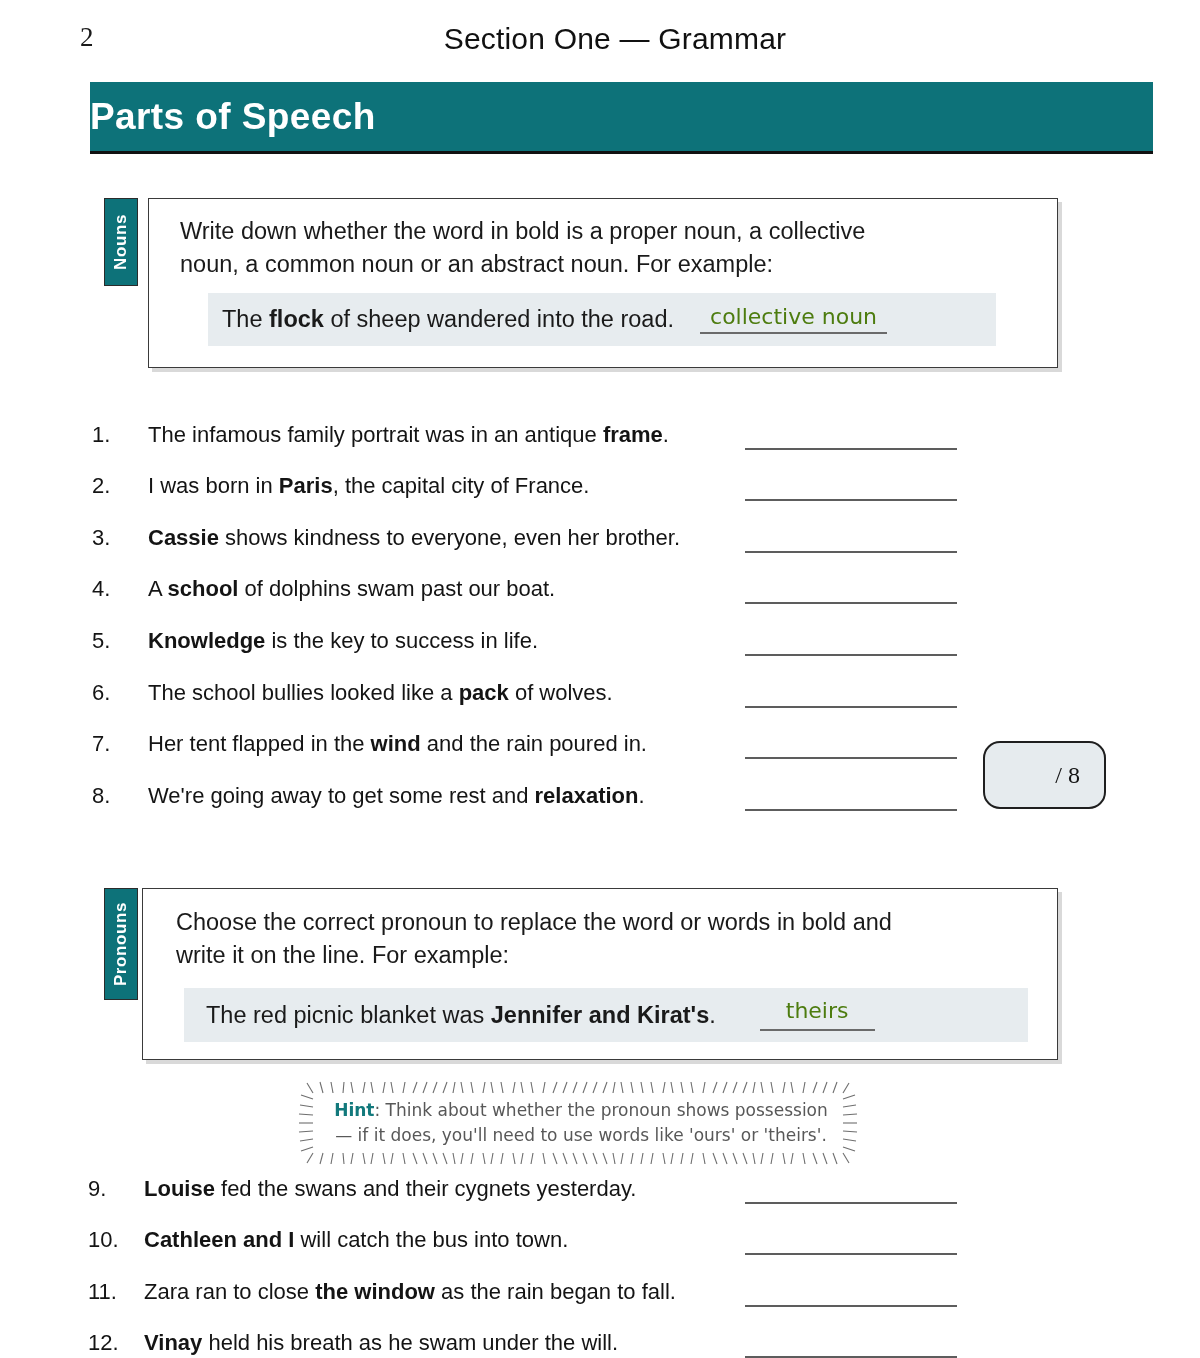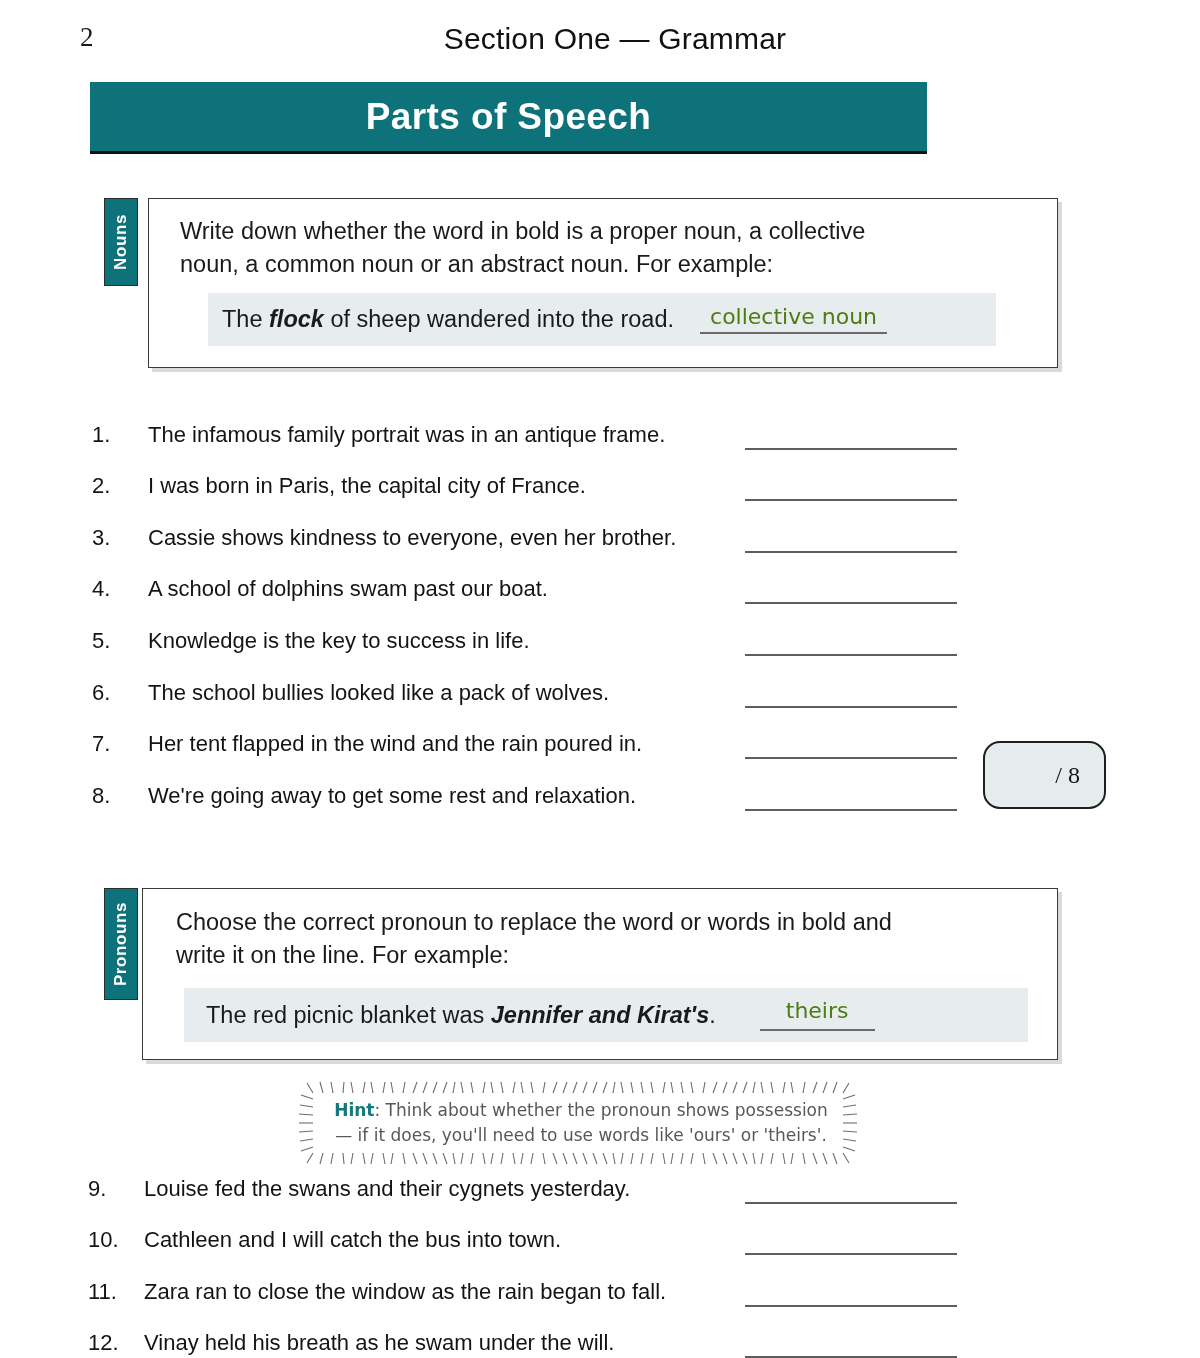--- a/index.html
+++ b/index.html
@@ -33,28 +33,28 @@
     color: #111111;
     letter-spacing: .2px;
     padding-left: 30px;
   }
 
   
   .banner {
     position: absolute;
     left: 90px;
     top: 82px;
-    width: 837px;
+    width: 1063px;
     height: 72px;
     background: #0d7279;
     border-bottom: 3px solid #111;
     box-sizing: border-box;
     display: flex;
     align-items: center;
-    justify-content: center;
+    justify-content: flex-start;
   }
   .banner-title {
     color: #ffffff;
     font-size: 37px;
     font-weight: bold;
     letter-spacing: .4px;
   }
 
   
   .panel {
@@ -91,21 +91,21 @@
     position: absolute;
     background: #e7ecef;
     box-sizing: border-box;
     display: flex;
     align-items: center;
   }
   .example-text {
     font-size: 23.5px;
     color: #1a1a1a;
   }
-  .example-text b { font-weight: bold; font-style: italic; }
+  .example-text b { font-weight: bold; }
   .hand-answer {
     font-family: "DejaVu Sans", sans-serif;
     font-size: 22px;
     color: #4d7c0f;
     border-bottom: 2px solid #6a6a6a;
     padding: 0 10px 2px 10px;
     line-height: 1.1;
     white-space: nowrap;
   }
 
@@ -124,21 +124,21 @@
     color: #141414;
   }
   .q-text {
     position: absolute;
     left: 56px;
     top: 0;
     font-size: 22px;
     color: #141414;
     white-space: nowrap;
   }
-  .q-text b { font-weight: normal; }
+  .q-text b { font-weight: bold; }
   .answer-line {
     position: absolute;
     width: 212px;
     height: 0;
     border-bottom: 2.5px solid #5d5d5d;
   }
 
   
   .score-box {
     position: absolute;

